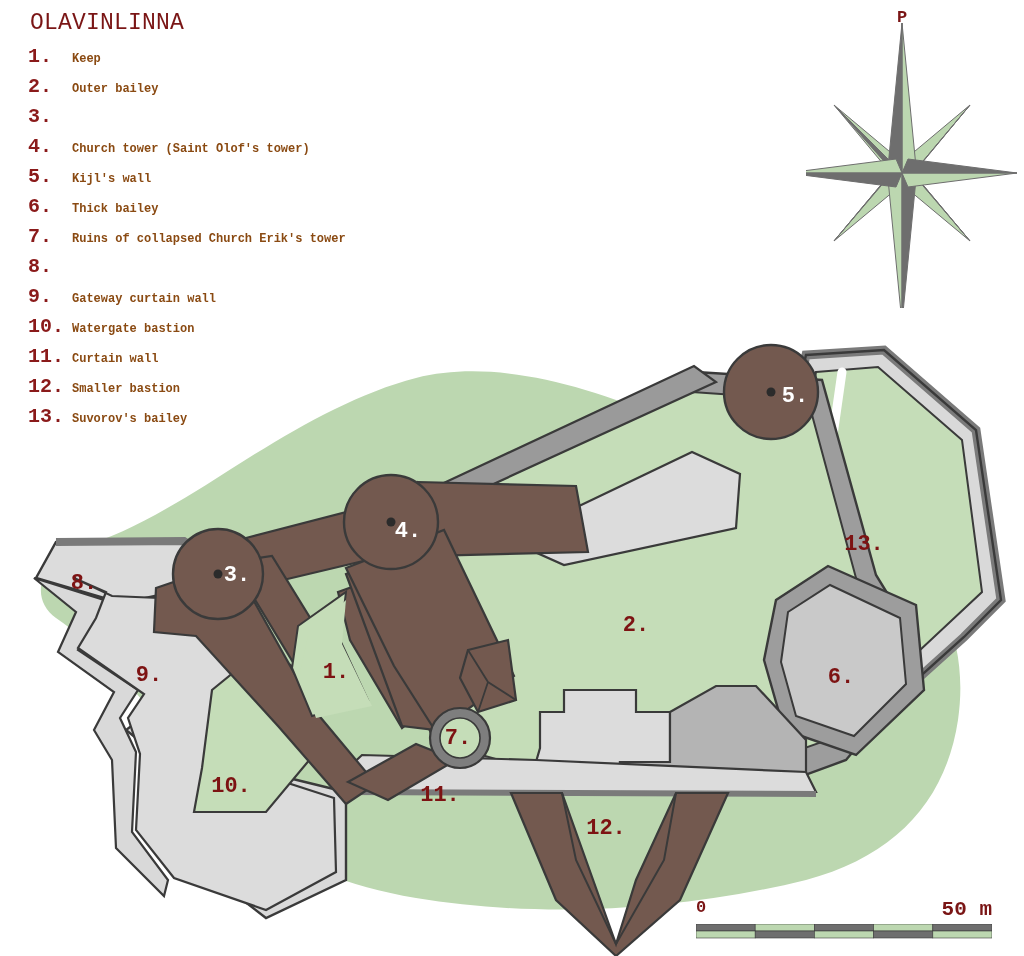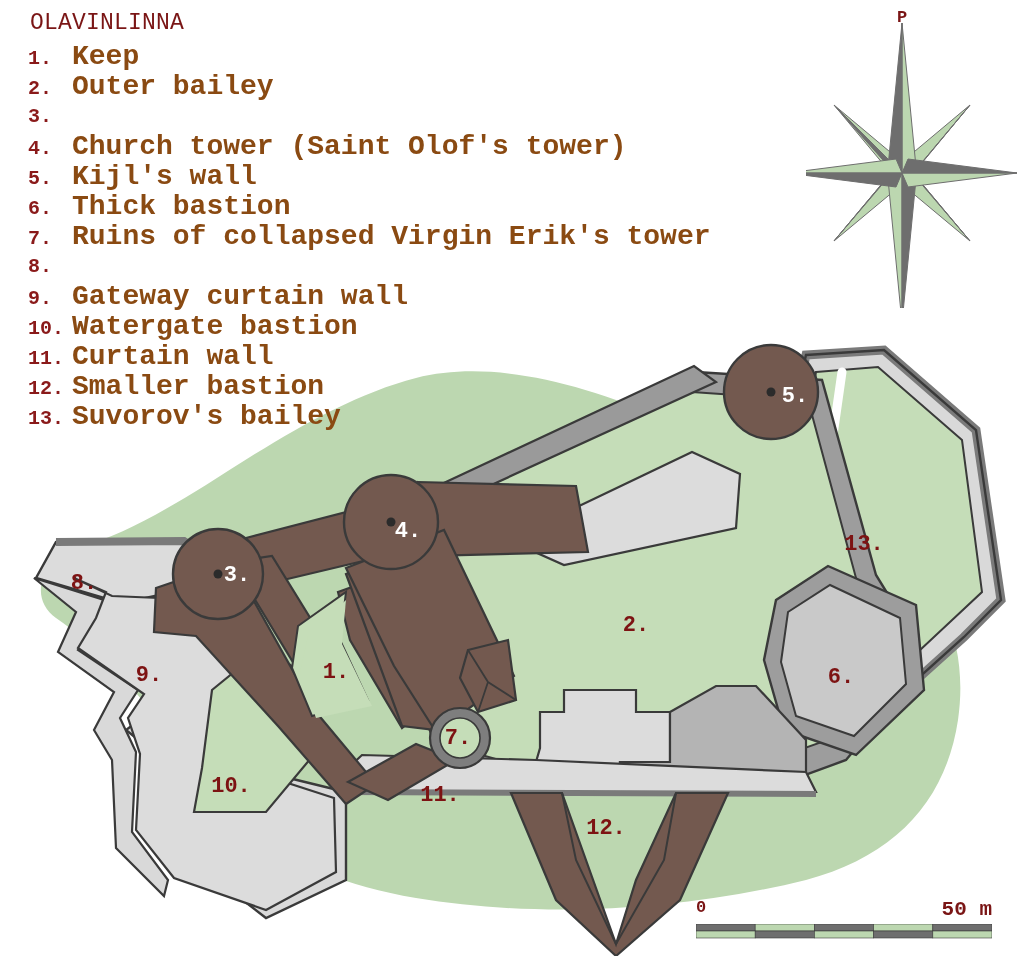--- a/index.html
+++ b/index.html
@@ -56,21 +56,21 @@
   }
   .legend-num {
     width: 44px;
     flex: 0 0 44px;
     text-align: left;
     font-size: 20px;
     font-weight: bold;
     color: #8a1a1a;
   }
   .legend-label {
-    font-size: 28px;
+    font-size: 12px;
     font-weight: bold;
     color: #8a4a12;
   }
 
   
   #compass {
     position: absolute;
     left: 790px;
     top: 8px;
     width: 220px;
@@ -318,25 +318,25 @@
     <div class="legend-row">
       <span class="legend-num">4.</span>
       <span class="legend-label">Church tower (Saint Olof's tower)</span>
     </div>
     <div class="legend-row">
       <span class="legend-num">5.</span>
       <span class="legend-label">Kijl's wall</span>
     </div>
     <div class="legend-row">
       <span class="legend-num">6.</span>
-      <span class="legend-label">Thick bastion</span>
+      <span class="legend-label">Thick bailey</span>
     </div>
     <div class="legend-row">
       <span class="legend-num">7.</span>
-      <span class="legend-label">Ruins of collapsed Virgin Erik's tower</span>
+      <span class="legend-label">Ruins of collapsed Church Erik's tower</span>
     </div>
     <div class="legend-row">
       <span class="legend-num">8.</span>
     </div>
     <div class="legend-row">
       <span class="legend-num">9.</span>
       <span class="legend-label">Gateway curtain wall</span>
     </div>
     <div class="legend-row">
       <span class="legend-num">10.</span>

